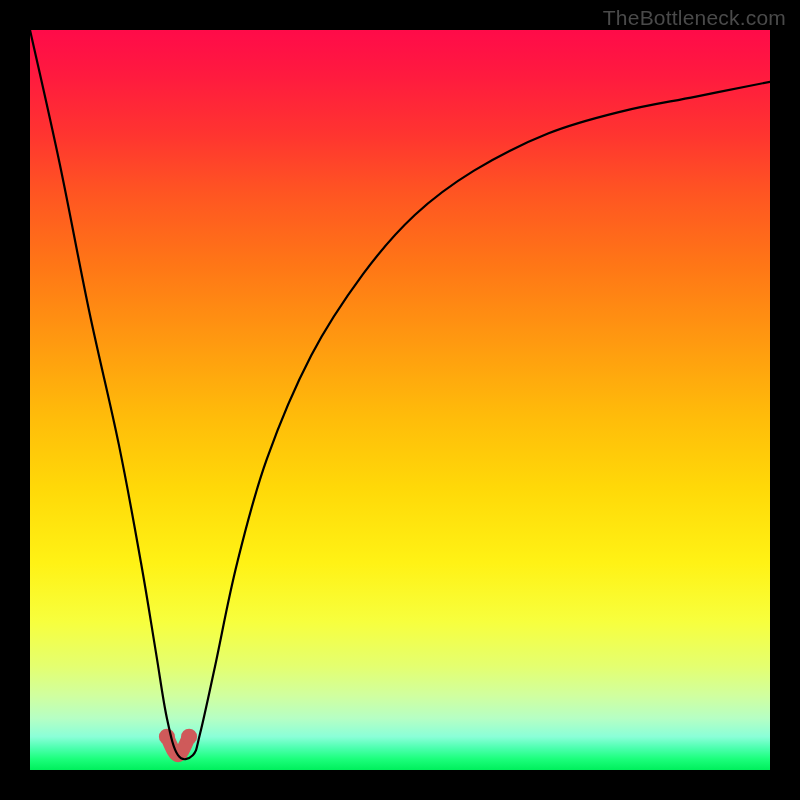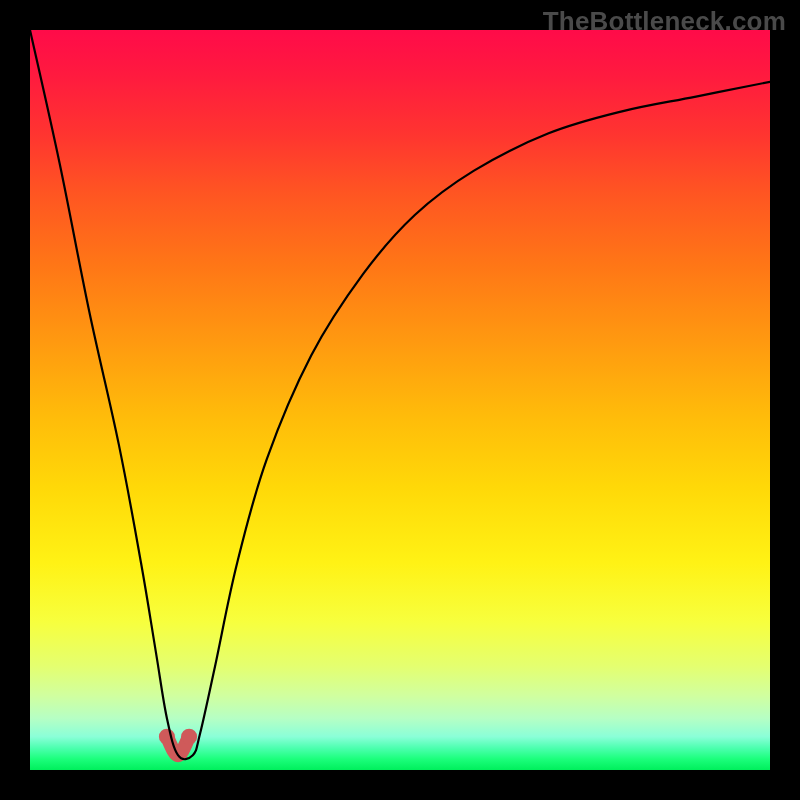--- a/index.html
+++ b/index.html
@@ -70,22 +70,22 @@
     stroke-linejoin: round;
   }
   .curve-svg circle.marker-dot {
     fill: #cf5a5a;
   }
   .watermark {
     position: absolute;
     top: 6px;
     right: 14px;
     color: #4a4a4a;
-    font-size: 26px;
-    font-weight: 700;
+    font-size: 21px;
+    font-weight: 400;
     letter-spacing: 0.2px;
   }
 </style>
 </head>
 <body>
 
 <div class="stage">
 
   <div class="plot-area">
     <div class="gradient"></div>

